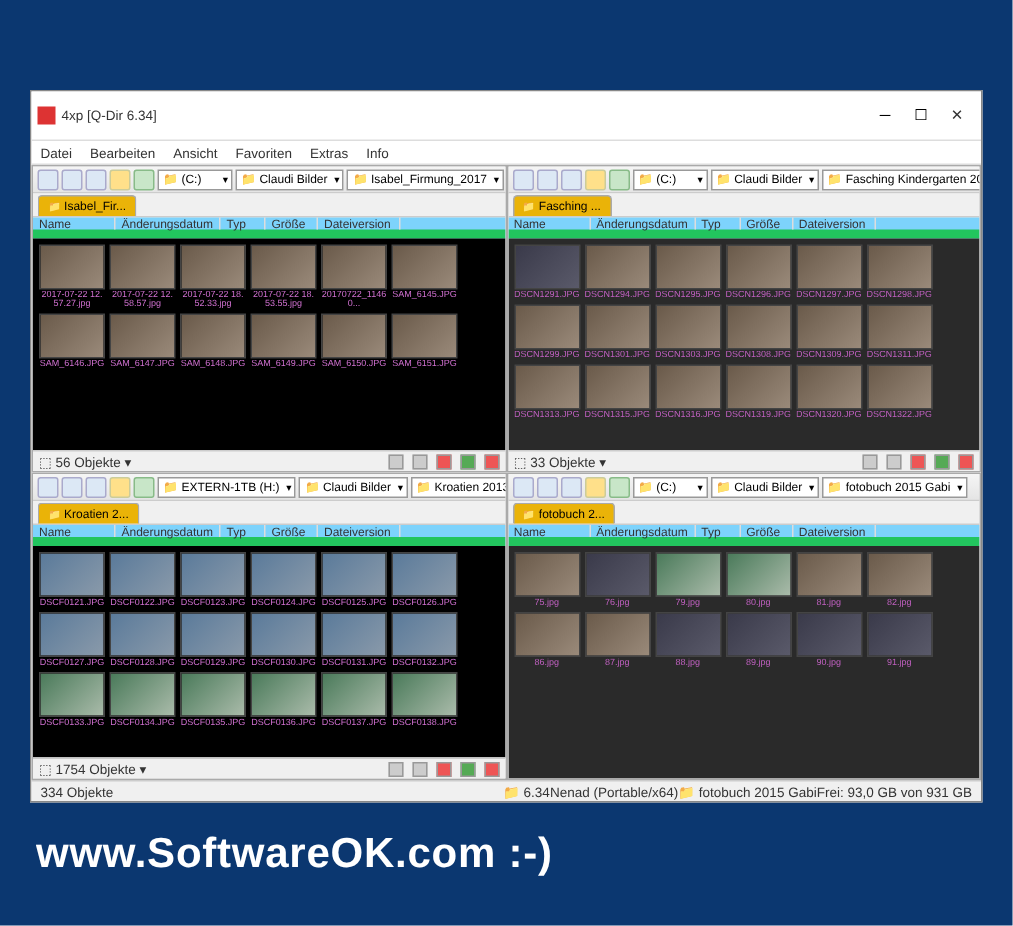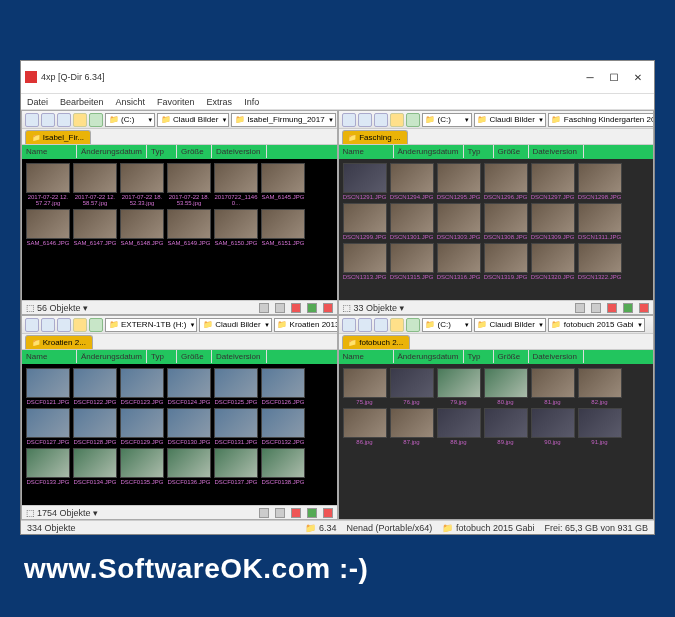--- a/index.html
+++ b/index.html
@@ -17,37 +17,37 @@
 .toolbar{height:18px;background:linear-gradient(#f5f5f5,#e5e5e5);display:flex;align-items:center;gap:2px;padding:0 3px;border-bottom:1px solid #ccc;overflow:hidden}
 .tbtn{width:14px;height:14px;background:#dce8f5;border:1px solid #aac;border-radius:2px;cursor:pointer;flex-shrink:0}
 .tbtn.y{background:#ffe08a;border-color:#cc9}
 .tbtn.g{background:#c8e6c8;border-color:#8b8}
 .drop{height:14px;background:#fff;border:1px solid #999;font-size:8px;padding:0 10px 0 3px;display:flex;align-items:center;position:relative;flex-shrink:0;min-width:50px}
 .drop::after{content:"▾";position:absolute;right:2px;font-size:7px}
 .drop.folder::before{content:"📁";font-size:8px;margin-right:2px}
 .tabbar{height:16px;background:#f0f0f0;display:flex;align-items:flex-end;padding:0 3px;border-bottom:1px solid #ccc}
 .tab{height:14px;background:#eab308;border:1px solid #aaa;border-bottom:none;padding:0 6px;font-size:8px;display:flex;align-items:center;border-radius:3px 3px 0 0}
 .tab::before{content:"📁";font-size:7px;margin-right:2px}
-.cols{height:14px;background:#22c55e;display:flex;border-bottom:1px solid #22c55e}
+.cols{height:14px;background:#7dd3fc;display:flex;border-bottom:6px solid #22c55e}
 .col{font-size:8px;padding:0 4px;border-right:1px solid #ddd;display:flex;align-items:center;color:#333}
 .grid{flex:1;background:#000;padding:4px;display:flex;flex-wrap:wrap;gap:3px;align-content:flex-start;overflow:hidden}
 .grid.dark{background:#2a2a2a}
 .thumb{width:44px;display:flex;flex-direction:column;align-items:center}
 .thumb .img{width:44px;height:30px;background:linear-gradient(135deg,#5a7a9a,#8a9aaa);border:1px solid #444}
 .thumb .img.ppl{background:linear-gradient(135deg,#6a5a4a,#9a8a7a)}
 .thumb .img.out{background:linear-gradient(135deg,#4a7a5a,#aabbaa)}
 .thumb .img.dk{background:linear-gradient(135deg,#3a3a4a,#5a5a6a)}
 .thumb .lbl{font-size:6px;color:#d070d0;text-align:center;margin-top:1px;line-height:1;word-break:break-all;max-height:12px;overflow:hidden}
 .grid.dark .thumb .lbl{color:#c060c0}
 .status{height:14px;background:#f0f0f0;border-top:1px solid #ccc;display:flex;align-items:center;padding:0 4px;font-size:8px;color:#333;gap:6px}
 .status .sp{flex:1}
 .status .sicon{width:10px;height:10px;background:#ccc;border:1px solid #999}
 .status .sicon.r{background:#e55}
 .status .sicon.g{background:#5a5}
-.appstatus{height:14px;background:#f0f0f0;border-top:1px solid #ccc;display:flex;align-items:center;padding:0 6px;font-size:8px;color:#333;gap:10px}
+.appstatus{height:14px;background:#f0f0f0;border-top:1px solid #ccc;display:flex;align-items:center;padding:0 6px;font-size:8px;color:#333;gap:0}
 .watermark{position:absolute;left:24px;bottom:32px;font-size:28px;font-weight:bold;color:#fff;font-family:Liberation Sans, sans-serif;letter-spacing:0.5px}
 </style>
 </head>
 <body>
 
 <div class="app">
 
   <div class="titlebar">
     <div class="icon"></div>
     <div class="title">4xp  [Q-Dir 6.34]</div>
@@ -430,17 +430,17 @@
         </div>
       </div>
     </div>
 
   <div class="appstatus">
     <span>334 Objekte</span>
     <span style="flex:1"></span>
     <span>📁 <span>6.34</span></span>
     <span>Nenad (Portable/x64)</span>
     <span>📁 <span>fotobuch 2015 Gabi</span></span>
-    <span>Frei: 65,3 GB von 931 GB</span>
+    <span>Frei: 93,0 GB von 931 GB</span>
   </div>
 </div>
 
 <div class="watermark">www.SoftwareOK.com :-)</div>
 
 </body></html>

